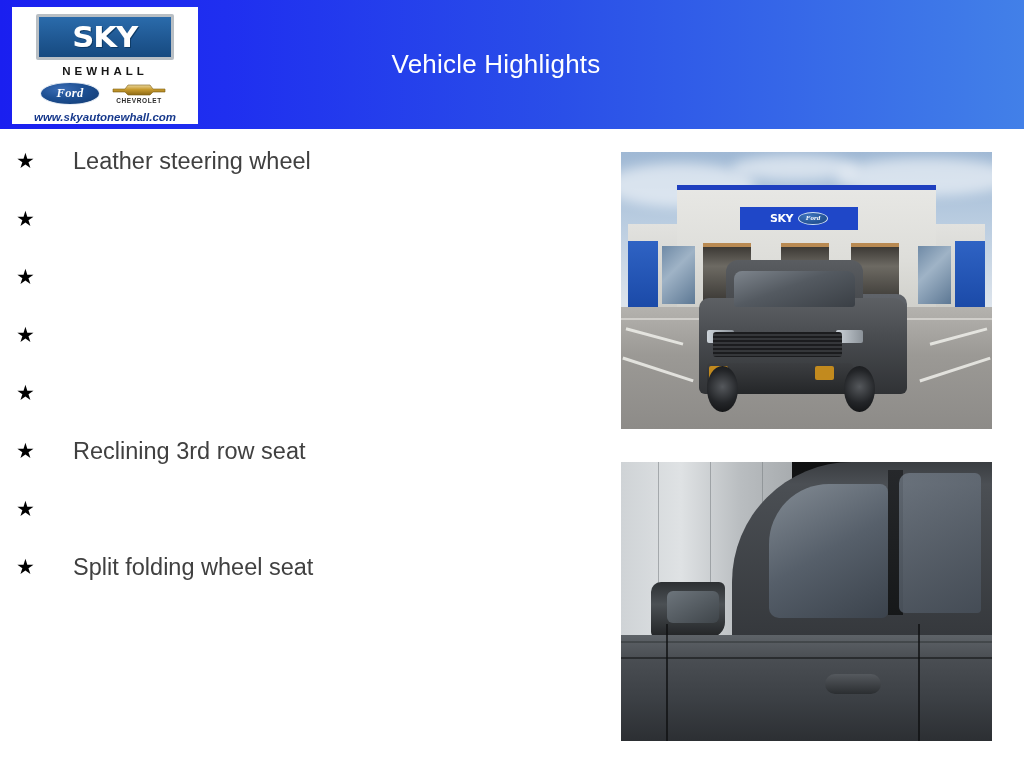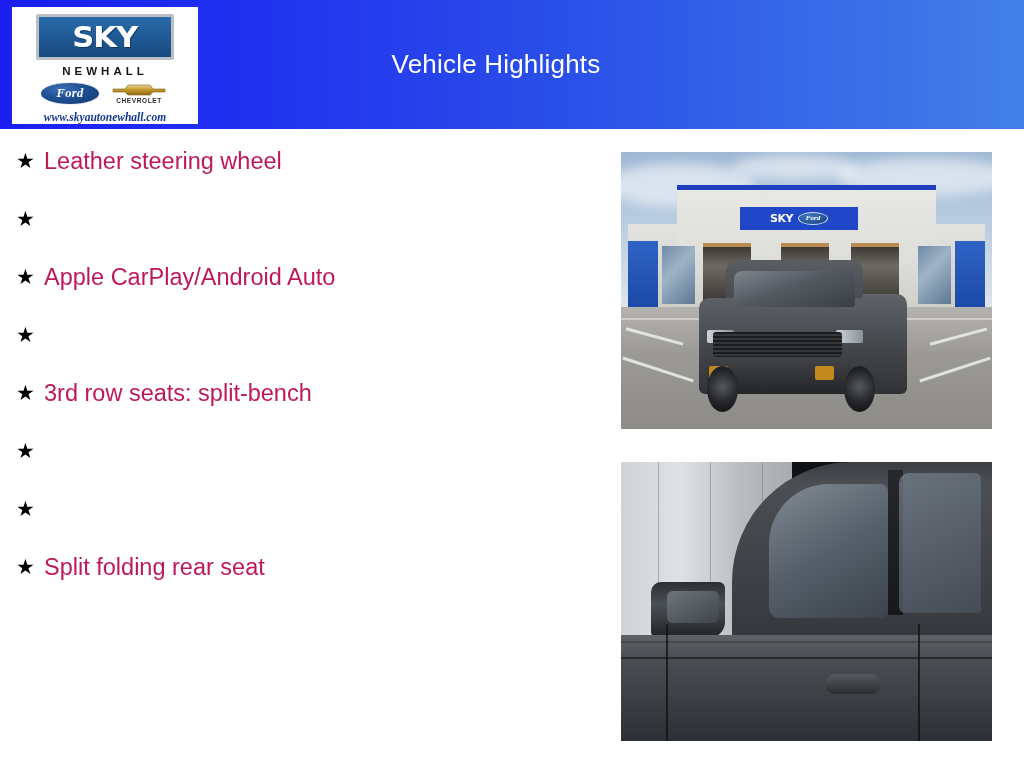--- a/index.html
+++ b/index.html
@@ -127,21 +127,21 @@
     color: #2b2b2b;
     font-size: 6.5px;
     font-weight: bold;
     letter-spacing: 0.6px;
     line-height: 1;
     margin-top: 1px;
   }
   .dealer-url {
     margin-top: 7px;
     color: #17398c;
-    font-family: Liberation Serif, serif;
+    font-family: Liberation Sans, sans-serif;
     font-style: italic;
     font-weight: bold;
     font-size: 11.5px;
     line-height: 1;
   }
 
   
   #features-list {
     position: absolute;
     left: 0;
@@ -158,24 +158,25 @@
     width: 32px;
     flex: 0 0 32px;
     color: #000000;
     font-size: 21px;
     line-height: 30px;
     text-align: left;
     padding-left: 4px;
     box-sizing: border-box;
   }
   .feature-text {
-    color: #be185d;
+    color: #404040;
     font-size: 23.5px;
     line-height: 30px;
     max-width: 460px;
+    margin-left: 29px;
   }
 
   
   .photo {
     position: absolute;
     overflow: hidden;
     background: #c9d4e2;
   }
   #photo-exterior-front {
     left: 621px;
@@ -412,43 +413,42 @@
     <span class="feature-bullet">★</span>
     <span class="feature-text">Leather steering wheel</span>
   </div>
 
   <div class="feature-item">
     <span class="feature-bullet">★</span>
   </div>
 
   <div class="feature-item">
     <span class="feature-bullet">★</span>
-    <span class="feature-text">Apple CarPlay/Android Auto</span>
-  </div>
-
-  <div class="feature-item">
-    <span class="feature-bullet">★</span>
-  </div>
-
-  <div class="feature-item">
-    <span class="feature-bullet">★</span>
-    <span class="feature-text">3rd row seats: split-bench</span>
-  </div>
-
-  <div class="feature-item">
-    <span class="feature-bullet">★</span>
-  </div>
-
-  <div class="feature-item">
-    <span class="feature-bullet">★</span>
-  </div>
-
-  <div class="feature-item">
-    <span class="feature-bullet">★</span>
-    <span class="feature-text">Split folding rear seat</span>
+  </div>
+
+  <div class="feature-item">
+    <span class="feature-bullet">★</span>
+  </div>
+
+  <div class="feature-item">
+    <span class="feature-bullet">★</span>
+  </div>
+
+  <div class="feature-item">
+    <span class="feature-bullet">★</span>
+    <span class="feature-text">Reclining 3rd row seat</span>
+  </div>
+
+  <div class="feature-item">
+    <span class="feature-bullet">★</span>
+  </div>
+
+  <div class="feature-item">
+    <span class="feature-bullet">★</span>
+    <span class="feature-text">Split folding wheel seat</span>
   </div>
 
 </div>
 
 <div class="photo" id="photo-exterior-front">
   <div class="sky1-sky"></div>
   <div class="sky1-cloud" style="left:-4%;top:4%;width:40%;height:16%;"></div>
   <div class="sky1-cloud" style="left:58%;top:2%;width:48%;height:14%;"></div>
   <div class="sky1-cloud" style="left:30%;top:1%;width:34%;height:9%;"></div>
 

